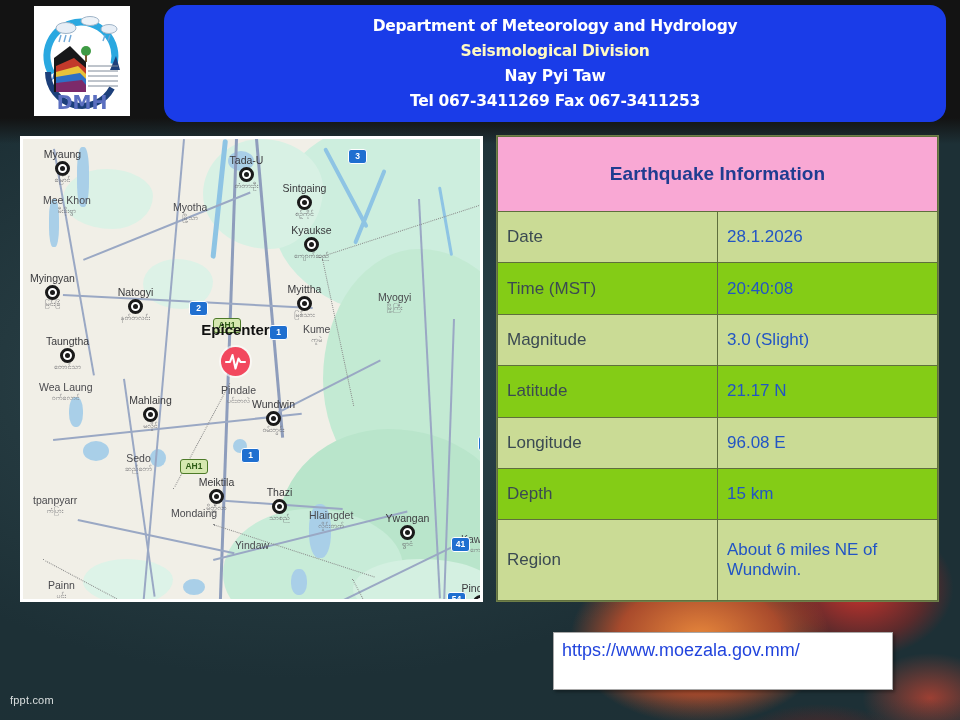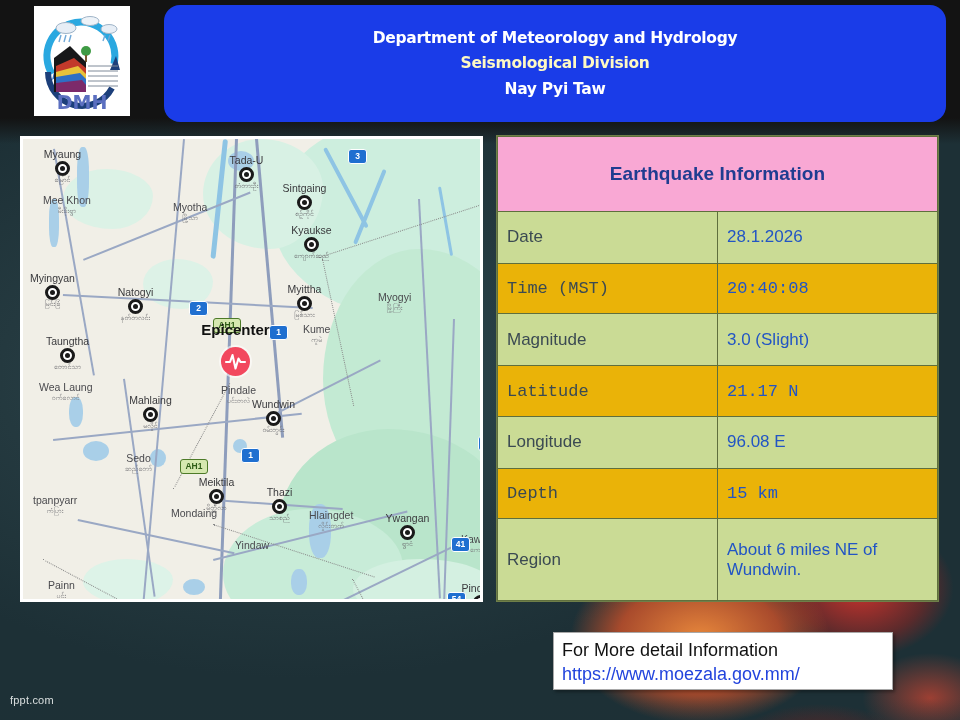--- a/index.html
+++ b/index.html
@@ -114,21 +114,21 @@
     border:1px solid #5f6f3d;padding:7px 9px;vertical-align:middle;
     font-family:"Liberation Sans",sans-serif;
   }
   .tbl .title-cell{
     background:#f9a8d4;text-align:center;height:60px;
     font-size:19px;font-weight:bold;color:#1f3c90;letter-spacing:.1px;
   }
   .tbl .k{width:150px;font-size:17px;color:#3b4a52;}
   .tbl .v{font-size:17px;color:#2255c4;}
   .row-a .k,.row-a .v{background:#cadb95;}
-  .row-b .k,.row-b .v{background:#eab308;font-family:Liberation Mono, monospace;}
+  .row-b .k,.row-b .v{background:#84cc16;}
 
   
   .url-box{
     position:absolute;left:553px;top:632px;width:340px;height:58px;
     background:#ffffff;border:1px solid #a8a8a8;box-sizing:border-box;
     padding:5px 8px;box-shadow:2px 2px 3px rgba(0,0,0,.35);
   }
   .url-box .l1{font-size:18px;color:#111;font-family:"Liberation Sans",sans-serif;line-height:1.35;}
   .url-box .l2{font-size:18px;color:#2244dd;font-family:"Liberation Sans",sans-serif;line-height:1.35;}
 </style>
@@ -179,20 +179,21 @@
         <line x1="54" y1="80" x2="84" y2="80"></line>
       </g>
       <text x="48" y="103" text-anchor="middle" fill="#5b6fc0" font-family="DejaVu Sans, sans-serif" font-size="19" font-weight="bold">DMH</text>
     </svg>
   </div>
 
   <div class="header">
     <div>Department of Meteorology and Hydrology</div>
     <div class="sub">Seismological Division</div>
     <div>Nay Pyi Taw</div>
+    <div>Tel 067-3411269 Fax 067-3411253</div>
   </div>
 
   <div class="map-frame">
     <div class="map" id="map">
 
       <div class="terrain" style="left:250px;top:-20px;width:260px;height:200px;background:#cdeede;"></div>
       <div class="terrain" style="left:300px;top:110px;width:200px;height:260px;background:#c3ead3;"></div>
       <div class="terrain" style="left:255px;top:290px;width:230px;height:200px;background:#b9e5cb;"></div>
       <div class="terrain" style="left:200px;top:370px;width:180px;height:130px;background:#c8ecd8;"></div>
       <div class="terrain" style="left:180px;top:0px;width:120px;height:110px;background:#d8f1e4;"></div>
@@ -370,18 +371,17 @@
           <td class="v">15 km</td>
         </tr>
         <tr class="row-a">
           <td class="k">Region</td>
           <td class="v">About 6 miles NE of Wundwin.</td>
         </tr>
       </tbody>
   </table>
 
   <div class="url-box">
-    <div class="l1">For More detail Information</div>
     <div class="l2">https://www.moezala.gov.mm/</div>
   </div>
 
   <div class="watermark">fppt.com</div>
 </div>
 
 </body></html>

